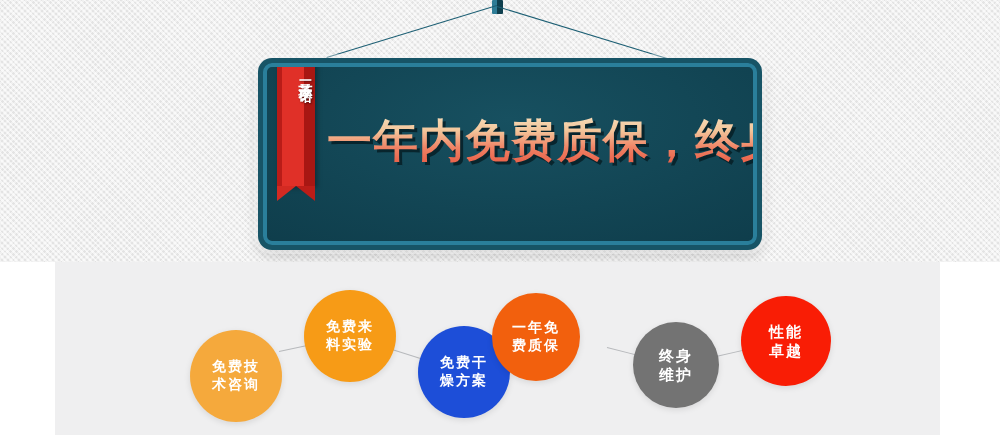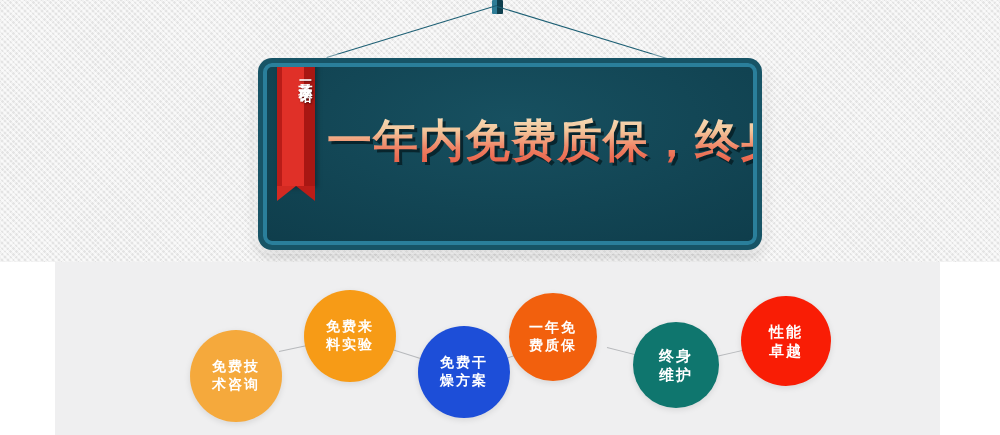--- a/index.html
+++ b/index.html
@@ -149,27 +149,27 @@
           <span>免费来</span>
           <span>料实验</span>
         </div>
       </div>
       <div class="bubble" style="left: 418px; top: 64px; width: 92px; height: 92px; background: #1d4ed8; font-size: 14px;">
         <div>
           <span>免费干</span>
           <span>燥方案</span>
         </div>
       </div>
-      <div class="bubble" style="left: 509px; top: 31px; width: 88px; height: 88px; background: rgb(242, 96, 13); font-size: 14px;">
+      <div class="bubble" style="left: 492px; top: 31px; width: 88px; height: 88px; background: rgb(242, 96, 13); font-size: 14px;">
         <div>
           <span>一年免</span>
           <span>费质保</span>
         </div>
       </div>
-      <div class="bubble" style="left: 633px; top: 60px; width: 86px; height: 86px; background: #0f766e; font-size: 15px;">
+      <div class="bubble" style="left: 633px; top: 60px; width: 86px; height: 86px; background: #737373; font-size: 15px;">
         <div>
           <span>终身</span>
           <span>维护</span>
         </div>
       </div>
       <div class="bubble" style="left: 741px; top: 34px; width: 90px; height: 90px; background: rgb(249, 29, 5); font-size: 15px;">
         <div>
           <span>性能</span>
           <span>卓越</span>
         </div>

